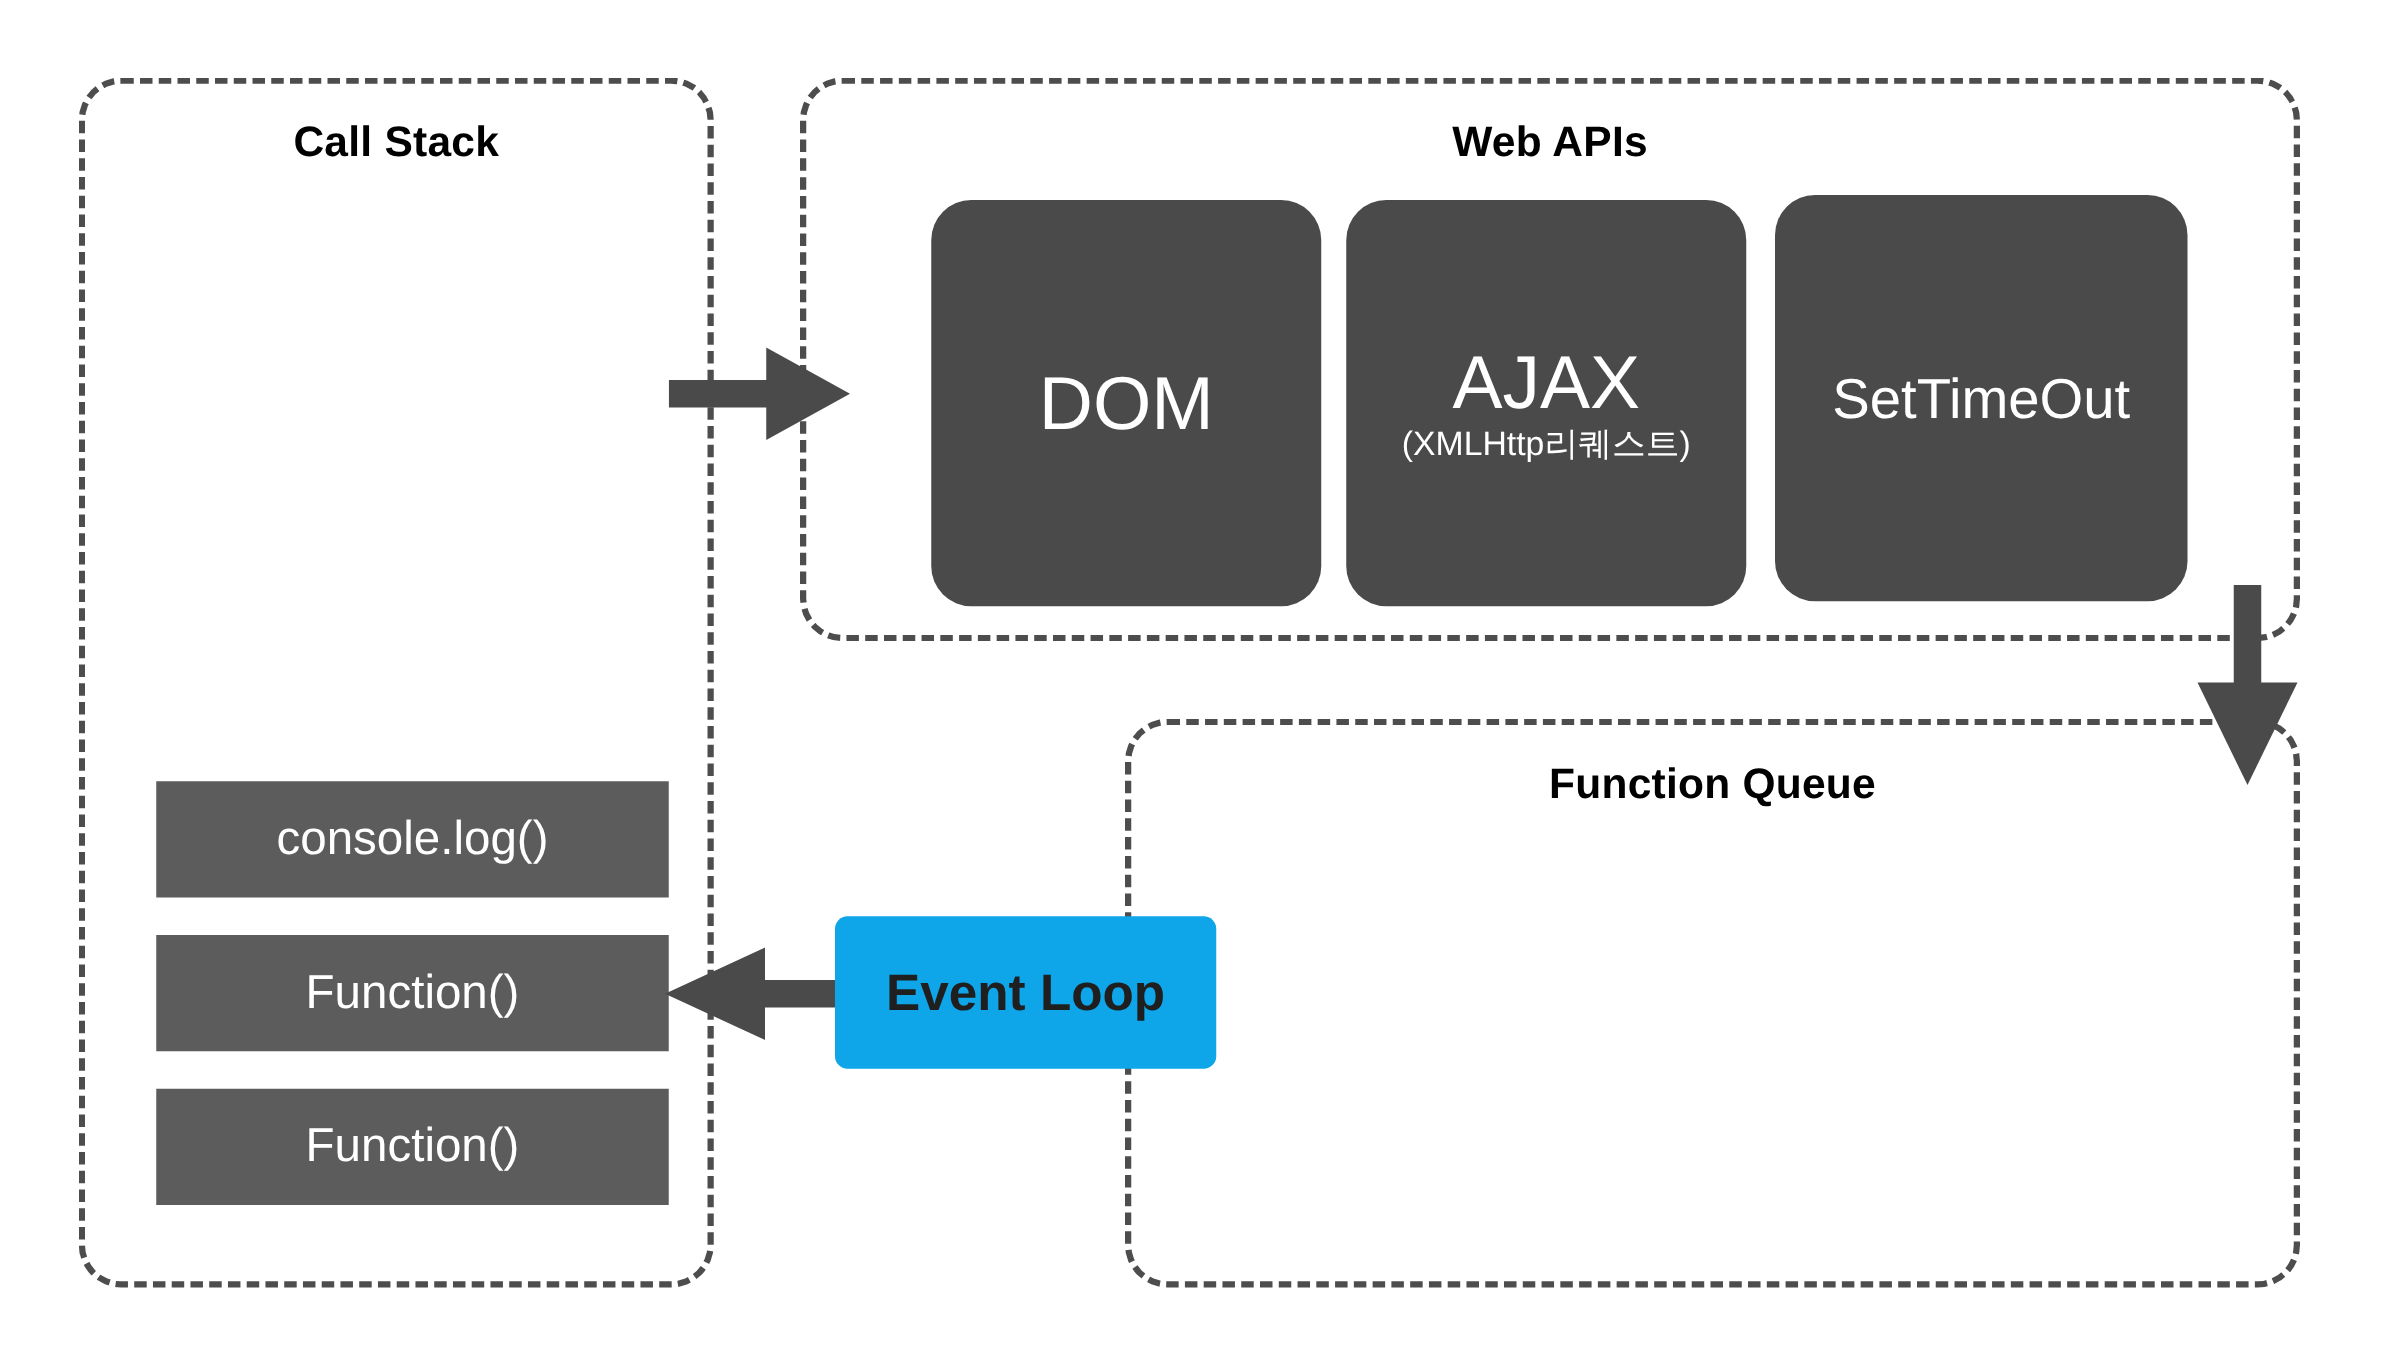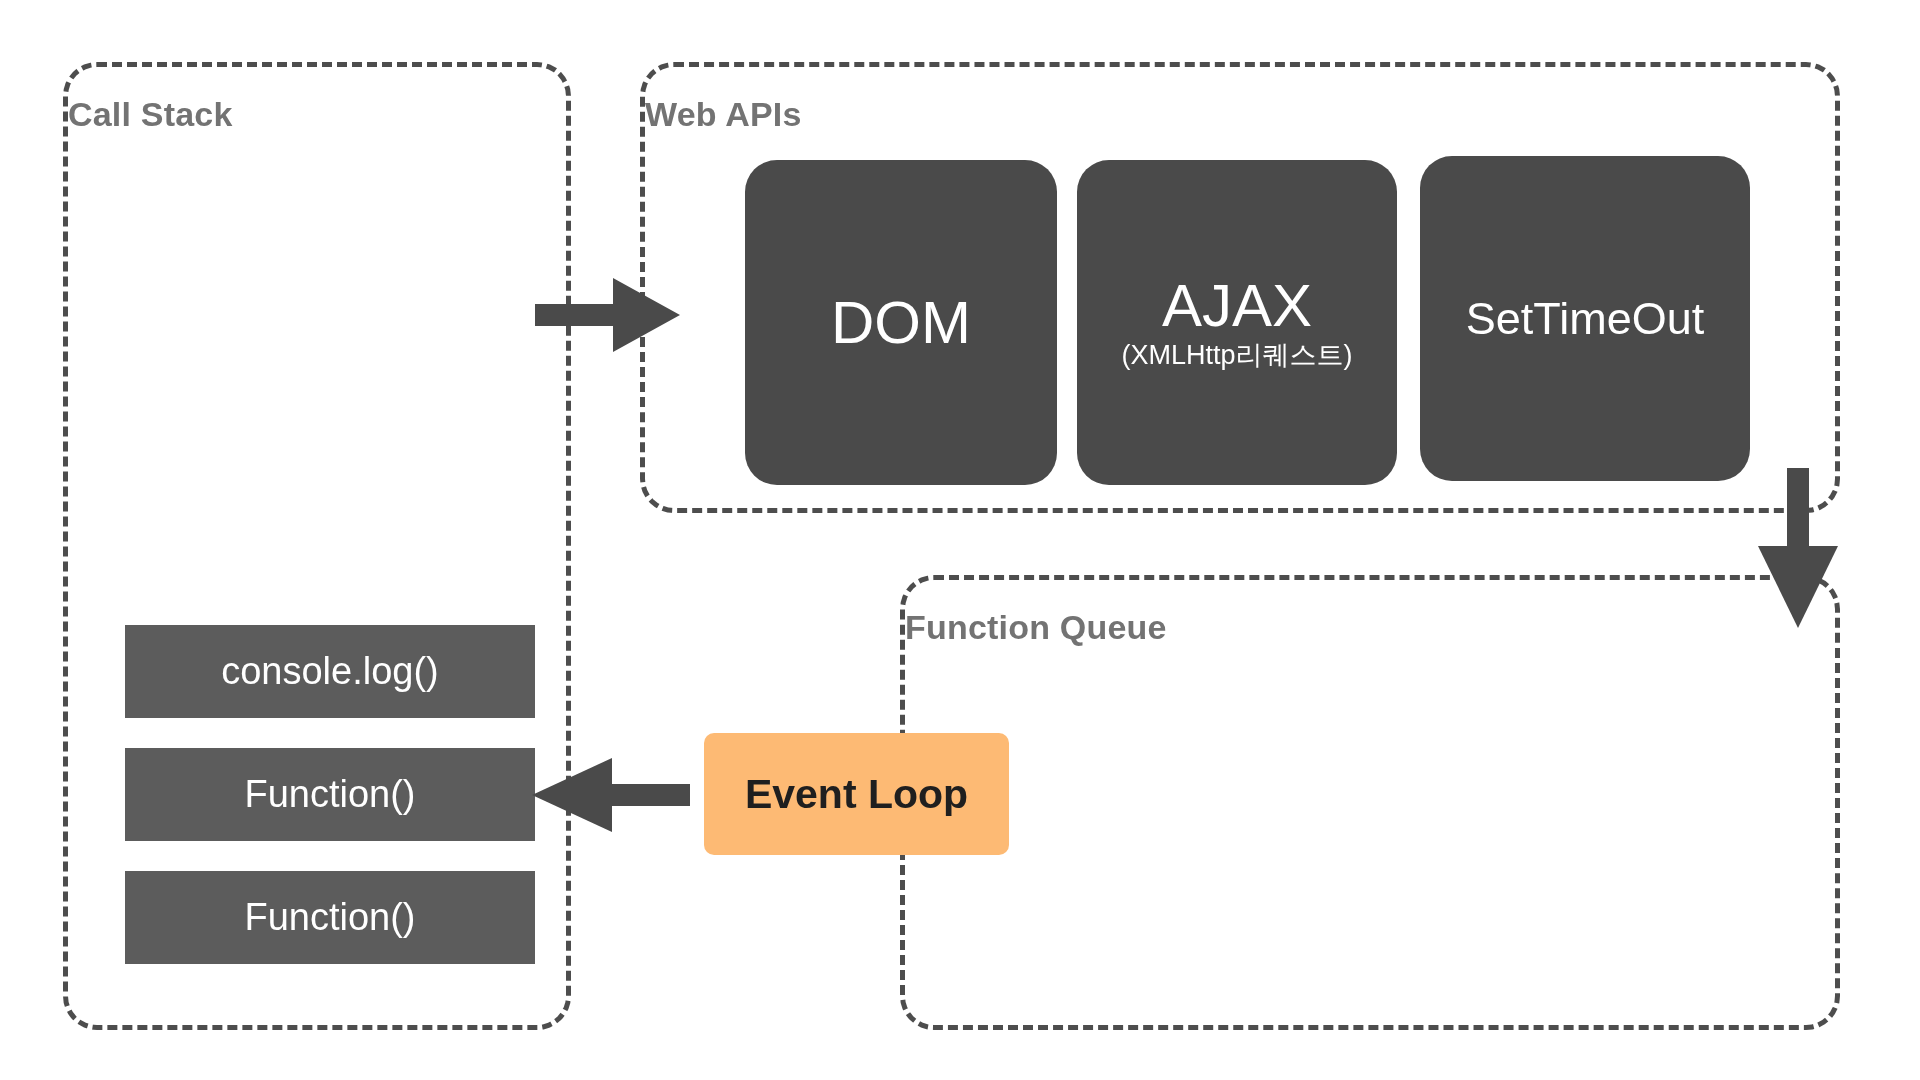--- a/index.html
+++ b/index.html
@@ -24,21 +24,22 @@
     position: absolute;
     border: 5px dashed #4d4d4d;
     border-radius: 34px;
     box-sizing: border-box;
     background: transparent;
   }
   .region-label {
     position: absolute;
     left: 0;
     right: 0;
-    color: #737373;
+    text-align: center;
+    color: #000000;
     font-weight: bold;
     font-size: 34px;
     letter-spacing: 0.2px;
     white-space: nowrap;
   }
 
   #call-stack-region { left: 63px;  top: 62px;  width: 508px;  height: 968px; }
   #web-apis-region   { left: 640px; top: 62px;  width: 1200px; height: 451px; }
   #callback-region   { left: 900px; top: 575px; width: 940px;  height: 455px; }
 
@@ -94,25 +95,25 @@
     z-index: 4;
     box-sizing: border-box;
   }
   #frame-0 { top: 625px; }
   #frame-1 { top: 748px; }
   #frame-2 { top: 871px; }
 
   
   #event-loop-box {
     position: absolute;
-    left: 704px;
+    left: 668px;
     top: 733px;
     width: 305px;
     height: 122px;
-    background: #fdba74;
+    background: #0ea5e9;
     border-radius: 10px;
     display: flex;
     align-items: center;
     justify-content: center;
     color: #1f1f1f;
     font-size: 41px;
     font-weight: bold;
     z-index: 6;
     box-sizing: border-box;
   }

